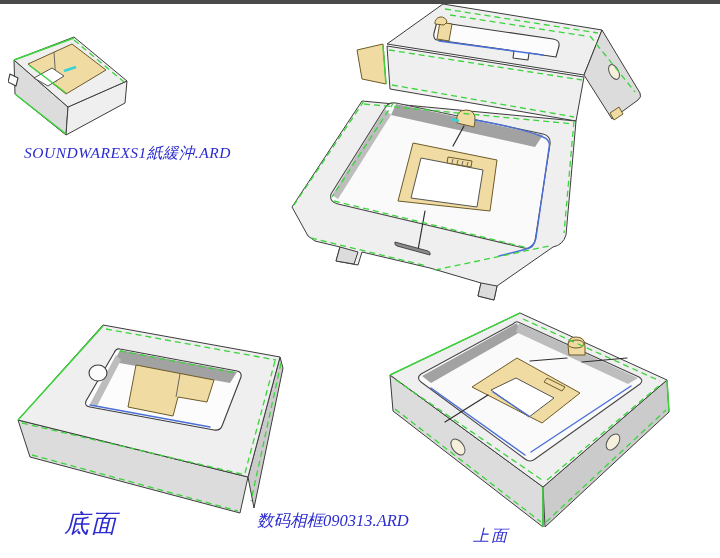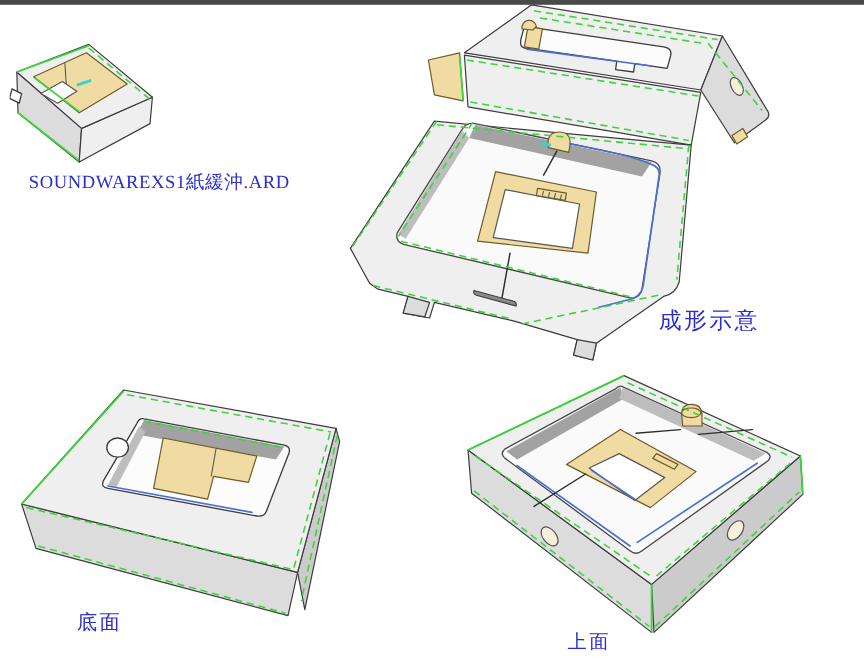--- a/index.html
+++ b/index.html
@@ -5,25 +5,25 @@
   html,body{margin:0;padding:0;background:#fff;}
   .screen{
     position:relative;width:720px;height:558px;overflow:hidden;
     background:var(--background,#fff);
     font-family:"Liberation Serif","DejaVu Serif",serif;
   }
   .topbar{position:absolute;left:0;top:0;width:720px;height:4px;background:var(--top-bar,#4a4a4a);}
   .view{position:absolute;}
   .cad-label{
     position:absolute;color:var(--label-text,#2b2bd0);white-space:nowrap;
-    font-family:"Liberation Serif","DejaVu Serif",serif;line-height:1.1;
+    font-family:"Liberation Serif","DejaVu Serif",serif;line-height:1.1;font-style:italic;
   }
   .lbl-file1{left:24px;top:144px;font-size:15.5px;letter-spacing:.5px;}
   .lbl-formed{left:549px;top:258px;font-size:19px;letter-spacing:2px;}
-  .lbl-bottom{left:64px;top:510px;font-size:17px;letter-spacing:2px;}
+  .lbl-bottom{left:64px;top:510px;font-size:25px;letter-spacing:2px;}
   .lbl-file2{left:257px;top:512px;font-size:16.5px;}
   .lbl-top{left:473px;top:527px;font-size:16px;letter-spacing:2px;}
 
   
   .face{fill:var(--board-face,#efefef);stroke:var(--cut-outline,#3c3c3c);stroke-width:1;stroke-linejoin:round;}
   .shade{fill:var(--board-shade,#dcdcdc);stroke:var(--cut-outline,#3c3c3c);stroke-width:1;stroke-linejoin:round;}
   .deep{fill:var(--board-deep,#cbcbcb);stroke:var(--cut-outline,#3c3c3c);stroke-width:1;stroke-linejoin:round;}
   .wall{fill:var(--wall-gray,#a2a2a2);stroke:none;}
   .wall2{fill:#bdbdbd;stroke:none;}
   .tan{fill:var(--kraft-tan,#f0dba2);stroke:#6d5b28;stroke-width:1;stroke-linejoin:round;}
@@ -156,16 +156,16 @@
     <path class="gdash" d="M140,19 L277,81"></path>
     <path class="gdash" d="M13,80 L159,180"></path>
     <path class="gdash" d="M164,180 L278,84"></path>
     <path class="gdash" d="M12,109 L158,222"></path>
     <path class="gdash" d="M163,222 L283,110"></path>
     <path class="gline" d="M160,187 L160,227"></path>
     <path class="gline" d="M284,80 L286,112"></path>
   </svg>
 
   <div class="cad-label lbl-file1">SOUNDWAREXS1紙緩沖.ARD</div>
-  <div class="cad-label lbl-formed">成形示意</div>
   <div class="cad-label lbl-bottom">底面</div>
+  <div class="cad-label lbl-file2">数码相框090313.ARD</div>
   <div class="cad-label lbl-top">上面</div>
 </div>
 
 </body></html>

